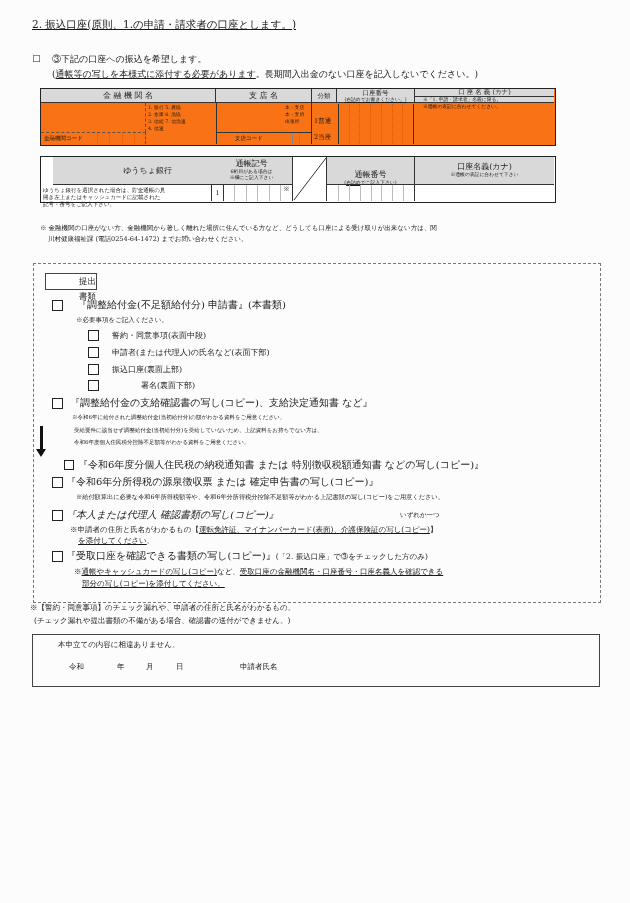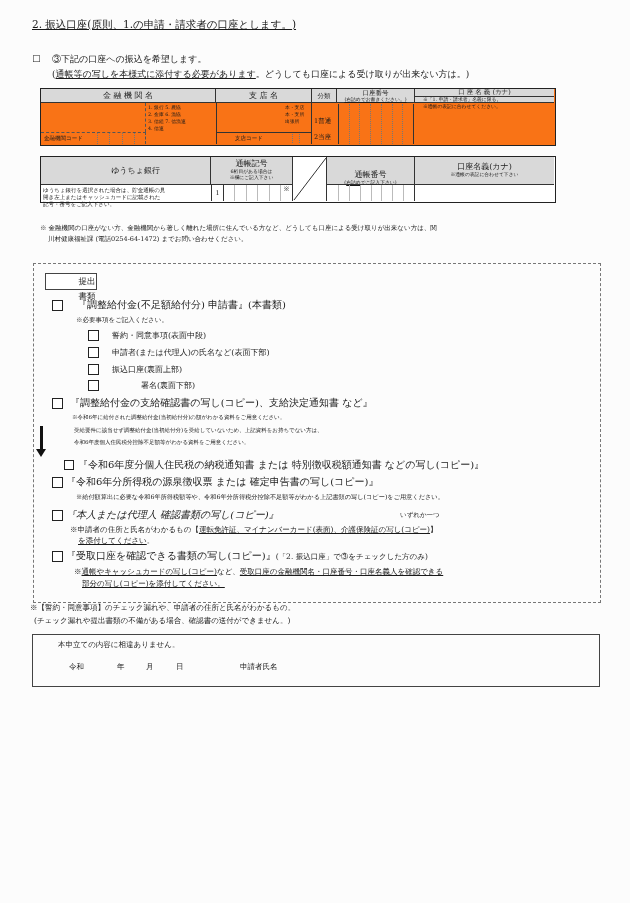--- a/index.html
+++ b/index.html
@@ -16,34 +16,34 @@
   .cbx { width: 11px; height: 11px; border: 1.3px solid #222; background: #fff; }
   .hdr { background: #d9d9d9; text-align: center; }
   .dots { display: flex; height: 100%; }
   .dots span { flex: 1; border-right: 1px dotted #777; height: 100%; }
   .dots span:last-child { border-right: none; }
   .lines { display: flex; height: 100%; }
   .lines span { flex: 1; border-right: 1px solid #bbb; height: 100%; }
   .lines span:last-child { border-right: none; }
 
   .dashed-frame { left: 33px; top: 263px; width: 568px; height: 340px; border: 1px dashed #777; }
-  .docs-label { left: 45px; top: 273px; width: 52px; height: 17px; border: 1px solid #444; font-size: 8.5px; text-align: center; line-height: 15px; background: #fff; padding-left: 32px; }
+  .docs-label { left: 45px; top: 273px; width: 52px; height: 17px; border: 1px solid #444; font-size: 8.5px; text-align: right; line-height: 15px; background: #fff; padding-left: 32px; }
   .decl-box { left: 32px; top: 634px; width: 568px; height: 53px; border: 1px solid #444; border-bottom-width: 1.5px; border-right-width: 1.5px; background: #fcfcfc; }
   .arrow-shaft { left: 40px; top: 426px; width: 3px; height: 25px; background: #111; }
   .arrow-head { left: 36px; top: 449px; width: 0; height: 0; border-left: 5.5px solid transparent; border-right: 5.5px solid transparent; border-top: 8px solid #111; }
 </style>
 </head>
 <body>
 
 <div class="abs title">2. 振込口座(原則、1.の申請・請求者の口座とします。)</div>
 
 <div class="abs t9" style="left:32px;top:53px;">□</div>
 <div class="abs t9" style="left:52px;top:53px;">③下記の口座への振込を希望します。</div>
 <div class="abs t9" style="left:52px;top:68px;">
-  <span>(</span><span class="u">通帳等の写しを本様式に添付する必要があります</span><span>。どうしても口座による受け取りが出来ない方は。)</span>
+  <span>(</span><span class="u">通帳等の写しを本様式に添付する必要があります</span><span>。長期間入出金のない口座を記入しないでください。)</span>
 </div>
 
 <div class="abs" style="left:40px;top:88px;width:516px;height:58px;border:1.5px solid #222;background:#f97316;">
 
   <div class="abs hdr t8" style="left:0;top:0;width:175px;height:14px;line-height:14px;border-right:1px solid #333;border-bottom:1px solid #333;">金 融 機 関 名</div>
   <div class="abs hdr t8" style="left:175px;top:0;width:96px;height:14px;line-height:14px;border-right:1px solid #333;border-bottom:1px solid #333;">支 店 名</div>
   <div class="abs hdr t7" style="left:271px;top:0;width:25px;height:14px;line-height:14px;border-right:1px solid #333;border-bottom:1px solid #333;">分類</div>
   <div class="abs hdr" style="left:296px;top:0;width:78px;height:14px;border-right:1px solid #333;border-bottom:1px solid #333;">
     <div class="t7" style="line-height:8px;">口座番号</div>
     <div class="t5" style="text-decoration:underline;">(右詰めでお書きください。)</div>
@@ -96,21 +96,21 @@
       <span></span>
       <span></span>
       <span></span>
       <span></span>
     </div>
 
   <div class="abs" style="left:375px;top:22px;width:138px;height:33px;"></div>
 </div>
 
 <div class="abs" style="left:40px;top:156px;width:516px;height:47px;border:1.5px solid #222;background:#fff;">
-  <div class="abs hdr t8" style="left:0;top:0;width:170px;height:28px;line-height:28px;border-right:1px solid #333;border-bottom:1px solid #333;padding-left:20px;">ゆうちょ銀行</div>
+  <div class="abs hdr t8" style="left:12px;top:0;width:170px;height:28px;line-height:28px;border-right:1px solid #333;border-bottom:1px solid #333;padding-left:20px;">ゆうちょ銀行</div>
   <div class="abs hdr" style="left:170px;top:0;width:82px;height:28px;border-right:1px solid #333;border-bottom:1px solid #333;padding-top:1px;">
     <div class="t8">通帳記号</div>
     <div class="t5">6桁目がある場合は</div>
     <div class="t5">※欄にご記入下さい</div>
   </div>
 
   <div class="abs" style="left:252px;top:0;width:34px;height:44px;border-right:1px solid #333;">
     <svg width="34" height="44" style="position:absolute;left:0;top:0;">
         <line x1="1" y1="43" x2="33" y2="1" stroke="#333" stroke-width="1"></line>
       </svg>

